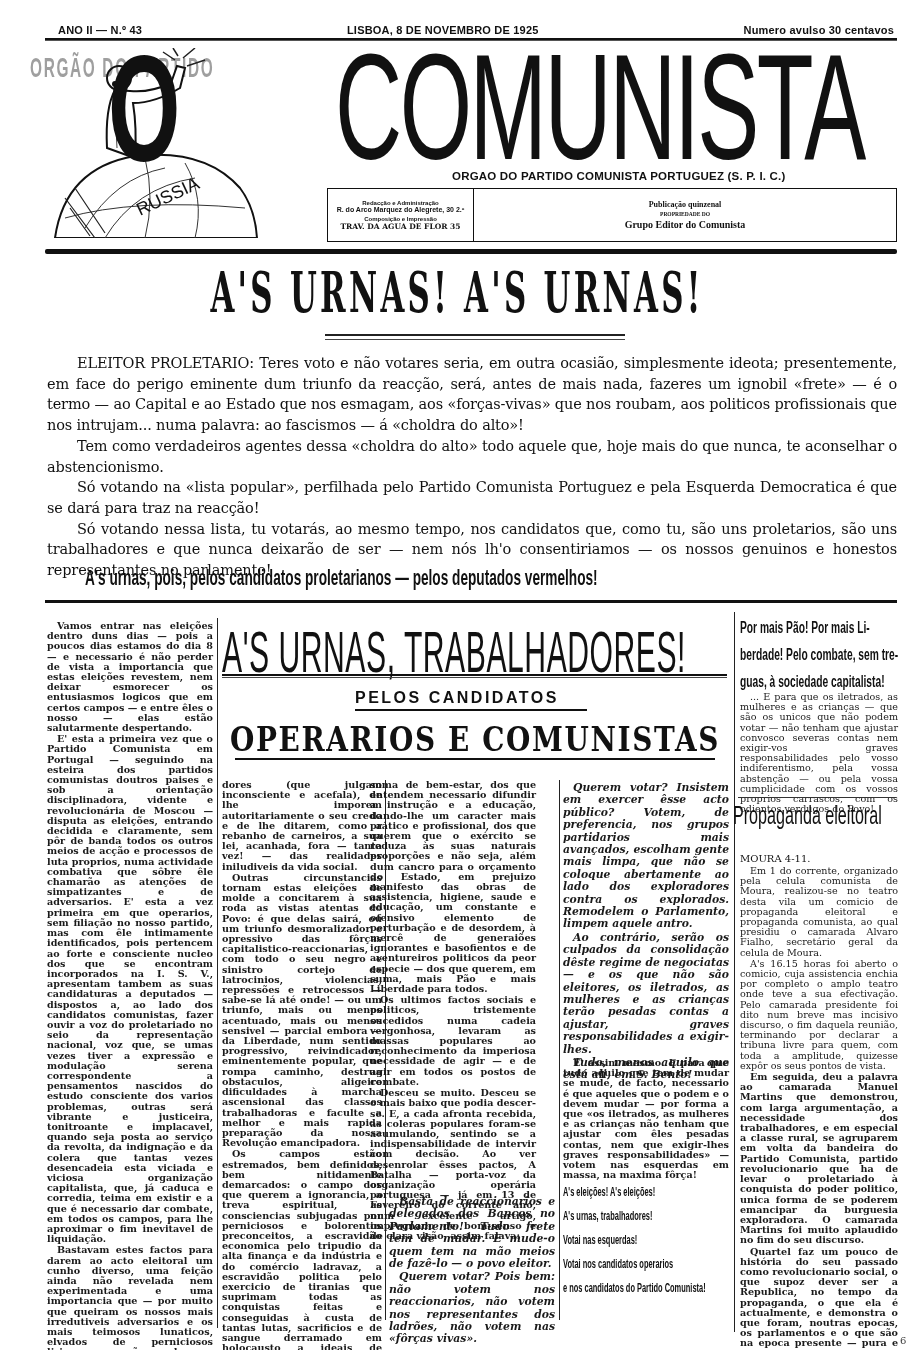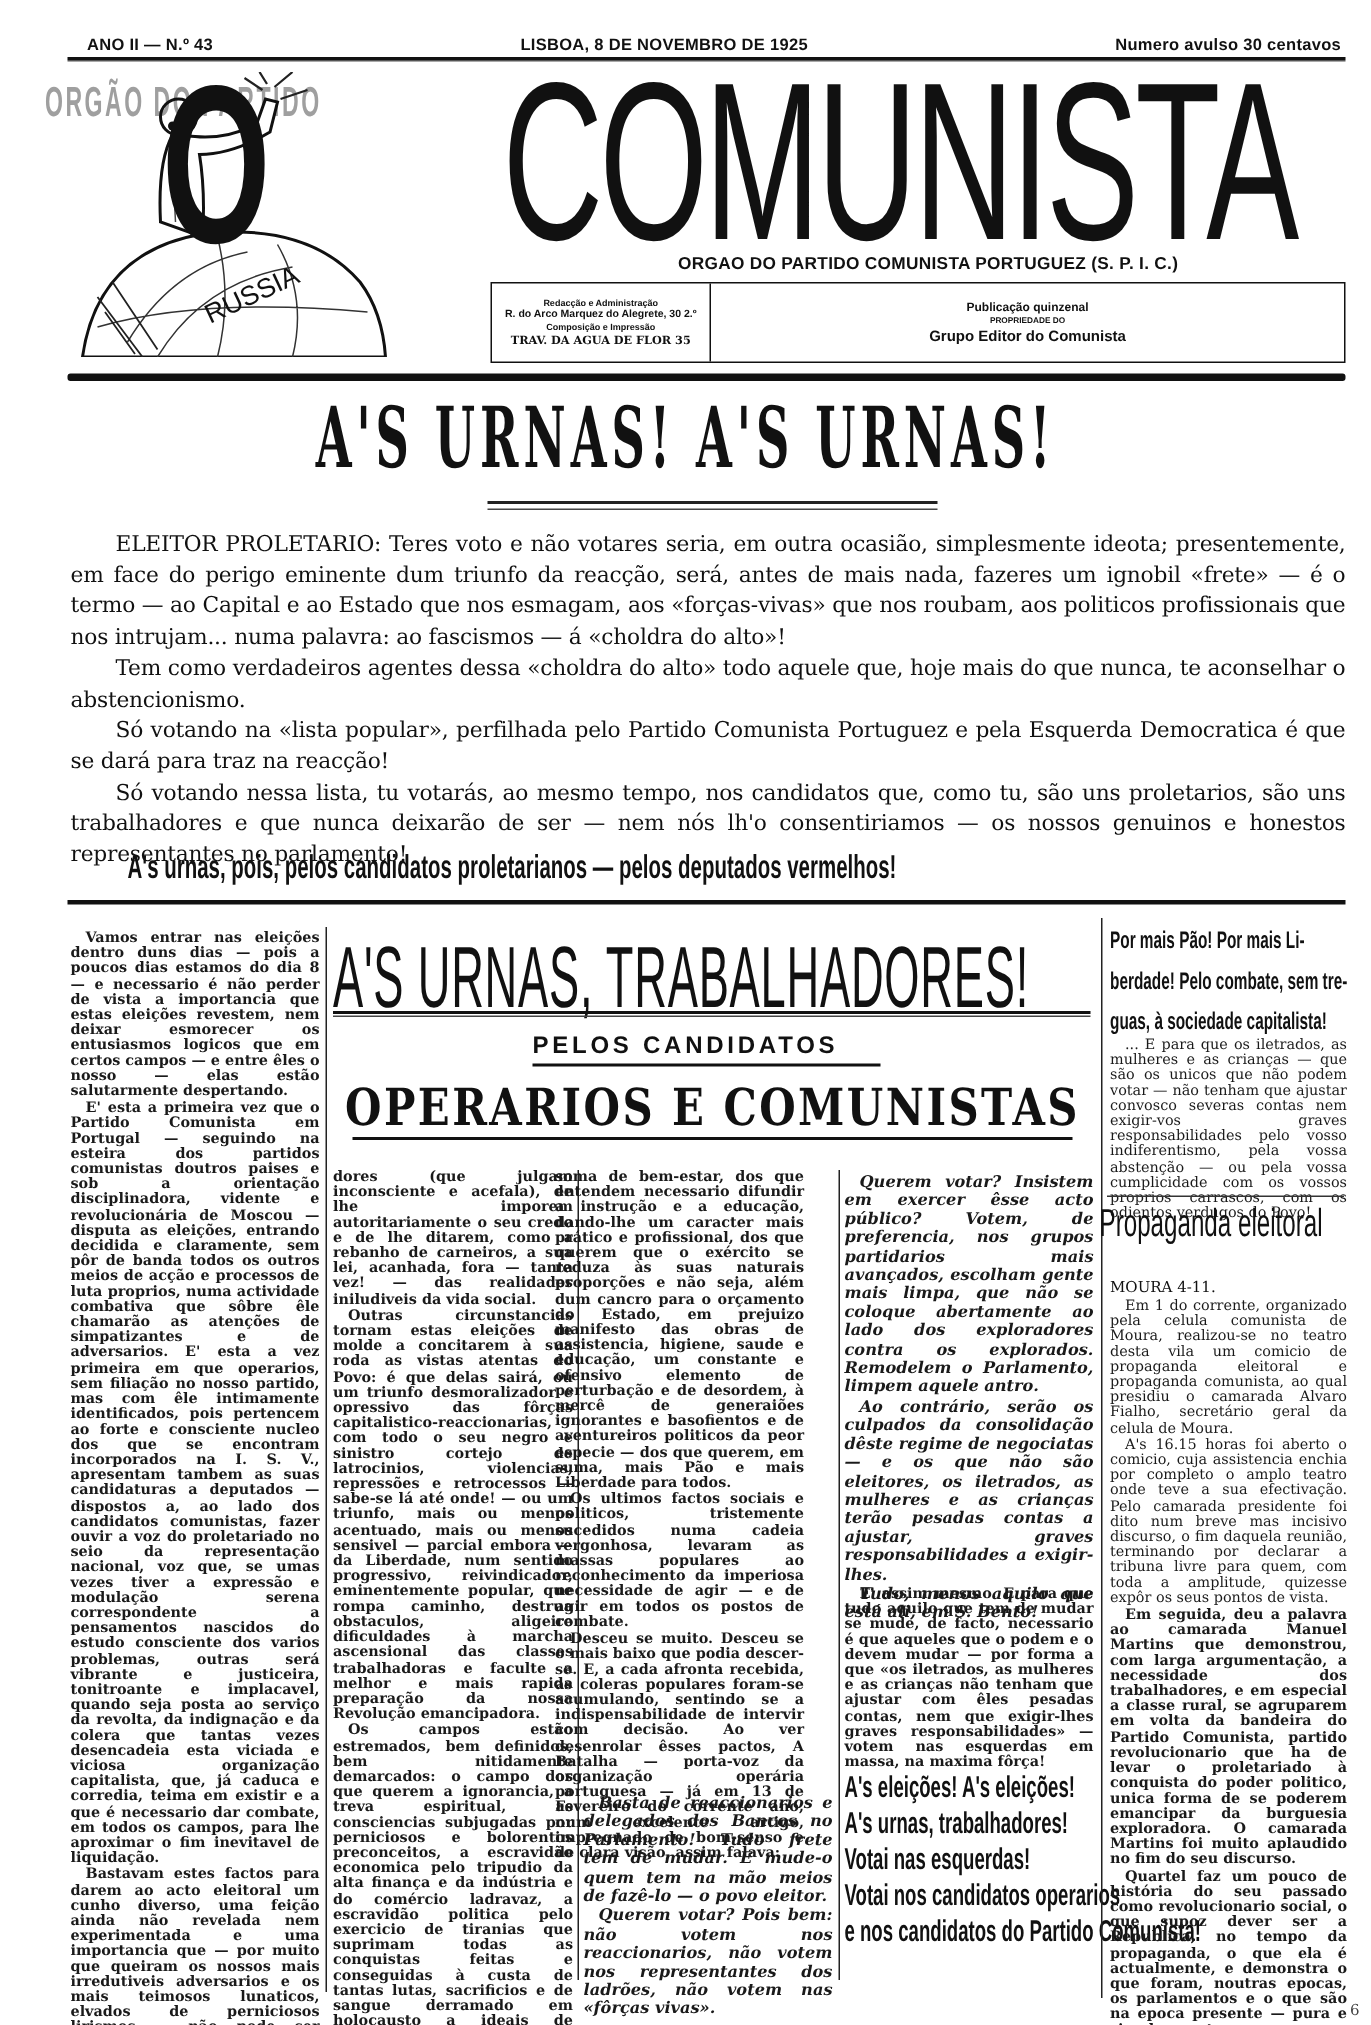--- a/index.html
+++ b/index.html
@@ -10,21 +10,21 @@
   .rule-top { position: absolute; left: 45px; top: 38px; width: 852px; height: 3px; border-top: 2px solid #111; border-bottom: 1px solid #555; }
 
   .masthead-ill { position: absolute; left: 45px; top: 48px; width: 230px; height: 190px; }
   .title-O { position: absolute; left: 108px; top: 42px; width: 80px; height: 135px; font-family: "Liberation Sans", sans-serif; font-weight: bold; font-size: 150px; line-height: 135px; transform: scaleX(0.62); transform-origin: left top; }
   .title-main { position: absolute; left: 335px; top: 40px; height: 135px; font-family: "Liberation Sans", sans-serif; font-weight: normal; font-size: 150px; line-height: 135px; letter-spacing: -4px; transform: scaleX(0.62); transform-origin: left top; white-space: nowrap; }
   .ghost { position: absolute; left: 30px; top: 52px; font-family: "Liberation Sans", sans-serif; font-weight: bold; font-size: 28px; color: #777; letter-spacing: 3px; transform: scaleX(0.55); transform-origin: left top; opacity: 0.7; }
   .subtitle { position: absolute; left: 452px; top: 170px; font-family: "Liberation Sans", sans-serif; font-weight: bold; font-size: 11.5px; letter-spacing: 0.2px; }
 
   .infobox { position: absolute; left: 327px; top: 188px; width: 570px; height: 54px; border: 1.5px solid #111; display: flex; }
   .infobox .cell { border-right: 1.5px solid #111; display: flex; flex-direction: column; align-items: center; justify-content: center; text-align: center; padding: 2px 4px; }
-  .infobox .cell:last-child { border-right: none; }
+  .infobox .cell:last-child { border-right: none; font-family: Liberation Serif, serif; }
   .c1 { width: 146px; font-family: "Liberation Sans", sans-serif; font-weight: bold; }
   .c1 .tiny { font-size: 6px; }
   .c1 .small { font-size: 7px; }
   .c1 .mono { font-family: "DejaVu Serif", serif; font-size: 7.5px; font-weight: bold; }
   .c2 { width: 280px; }
   .c2 .red { font-family: "Liberation Sans", sans-serif; font-size: 15px; font-weight: bold; }
   .c2 .red b { font-weight: normal; font-size: 16px; letter-spacing: 0.4px; }
   .c2 .ed { font-family: "Liberation Sans", sans-serif; font-size: 12px; margin-top: 6px; letter-spacing: 0.5px; }
   .c2 .sep { width: 45px; border-top: 1px solid #333; margin-top: 3px; }
   .c3 { flex: 1; font-family: "Liberation Sans", sans-serif; font-weight: bold; }
@@ -49,21 +49,21 @@
   .col.italic { font-style: italic; font-weight: bold; font-size: 10.8px; line-height: 12.4px; }
   .vline { position: absolute; width: 1px; background: #222; }
 
   .big-head { position: absolute; left: 222px; top: 620px; width: 500px; height: 70px; font-family: "Liberation Sans", sans-serif; font-size: 58px; line-height: 64px; letter-spacing: 1px; transform: scaleX(0.52); transform-origin: left top; white-space: nowrap; }
   .big-head-rule { position: absolute; left: 222px; top: 674px; width: 505px; height: 4px; border-top: 2px solid #111; border-bottom: 1px solid #444; }
   .pelos { position: absolute; left: 355px; top: 689px; font-family: "Liberation Sans", sans-serif; font-size: 16px; letter-spacing: 2.5px; font-weight: bold; text-align: right; }
   .pelos-rule { position: absolute; left: 355px; top: 709px; width: 232px; border-top: 2px solid #111; }
   .operarios { position: absolute; left: 230px; top: 719px; font-family: "DejaVu Serif", serif; font-weight: bold; font-size: 34px; letter-spacing: 2px; transform: scaleX(0.82); transform-origin: left top; white-space: nowrap; }
   .operarios-rule { position: absolute; left: 235px; top: 758px; width: 480px; border-top: 2px solid #111; }
 
-  .callouts { position: absolute; left: 563px; top: 1180px; width: 170px; font-family: "Liberation Sans", sans-serif; font-weight: bold; font-size: 20px; line-height: 24px; transform-origin: left top; }
+  .callouts { position: absolute; left: 563px; top: 1180px; width: 170px; font-family: "Liberation Sans", sans-serif; font-weight: bold; font-size: 12px; line-height: 24px; transform-origin: left top; }
   .callouts div { transform: scaleX(0.62); transform-origin: left top; white-space: nowrap; }
 
   .side-head { position: absolute; left: 740px; top: 614px; width: 170px; font-family: "Liberation Sans", sans-serif; font-weight: bold; font-size: 16px; line-height: 27px; }
   .side-head div { transform: scaleX(0.64); transform-origin: left top; white-space: nowrap; }
   .prop-head { position: absolute; left: 733px; top: 800px; font-family: "Liberation Sans", sans-serif; font-size: 26px; transform: scaleX(0.62); transform-origin: left top; white-space: nowrap; }
   .side-rule { position: absolute; left: 738px; top: 797px; width: 158px; border-top: 1px solid #333; }
   .moura { position: absolute; left: 740px; top: 853px; font-family: "DejaVu Serif", serif; font-size: 10px; }
 
   .corner-mark { position: absolute; left: 900px; top: 1335px; font-size: 10px; color: #444; }
 </style>

